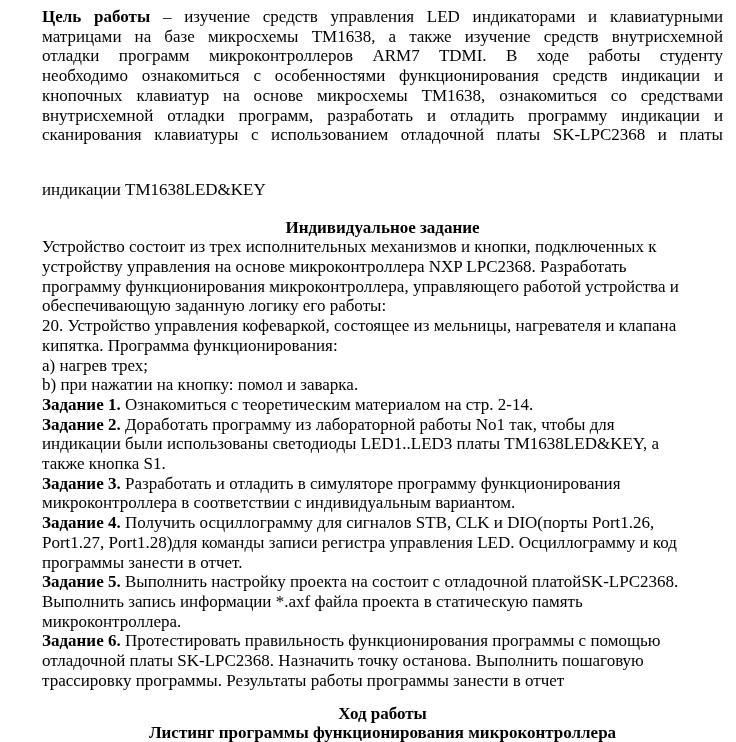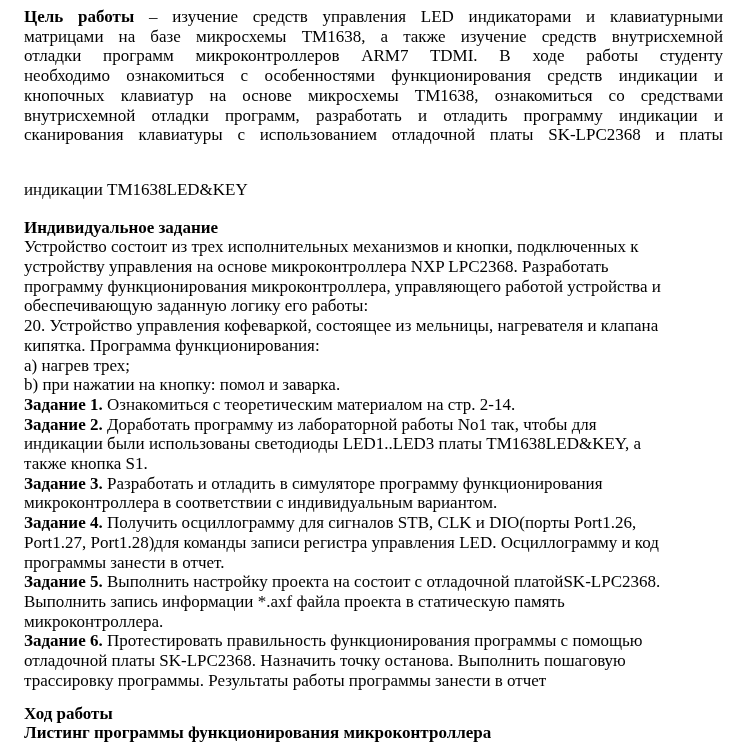--- a/index.html
+++ b/index.html
@@ -1,35 +1,35 @@
 <!DOCTYPE html>
 <html><head>
 <meta charset="utf-8">
 <style>
   html, body { margin: 0; padding: 0; background: #ffffff; }
   .page {
     box-sizing: border-box;
     width: 736px;
     height: 742px;
-    padding: 7px 13px 0 24px;
+    padding: 7px 13px 0 42px;
     background: #ffffff;
     color: #000000;
     font-family: "Liberation Serif", "DejaVu Serif", serif;
     font-size: 17px;
     line-height: 19.7px;
     overflow: hidden;
   }
   .para { margin: 0; }
   .goal-para { margin: 0 0 18px 0; }
   .line { white-space: nowrap; }
   .jline { text-align: justify; text-align-last: justify; white-space: normal; }
   .jline.lastline { text-align-last: left; margin-top: 35px; }
   .lead { font-weight: bold; }
   .heading {
-    text-align: left;
+    text-align: center;
     font-weight: bold;
     margin: 0;
   }
   .practical-heading { margin-top: 3px; }
   .course-heading { margin-top: 13px; }
 </style>
 </head>
 <body>
 
 <div class="page">

